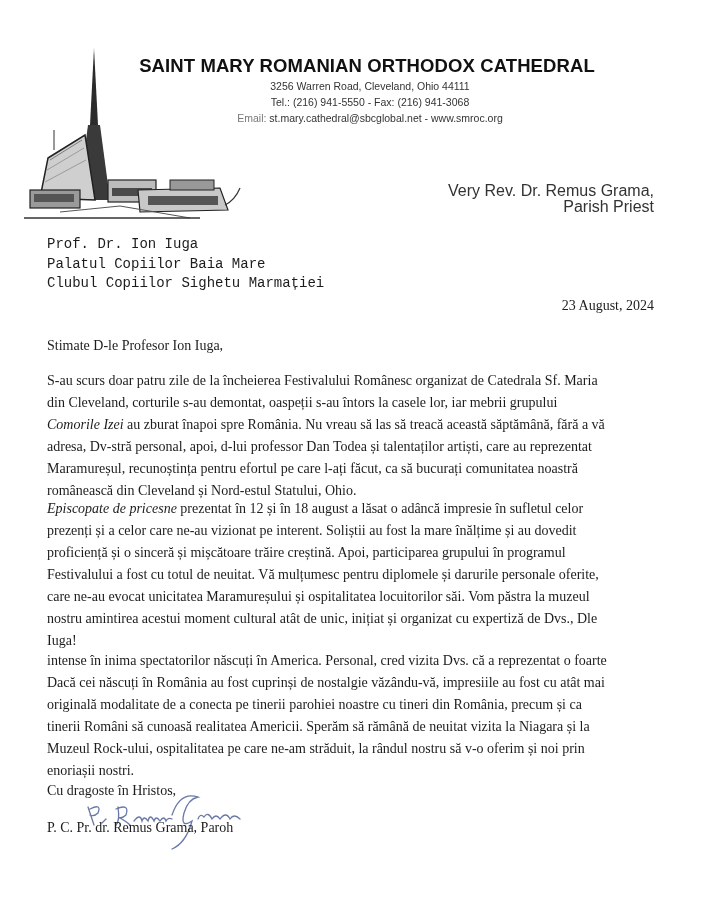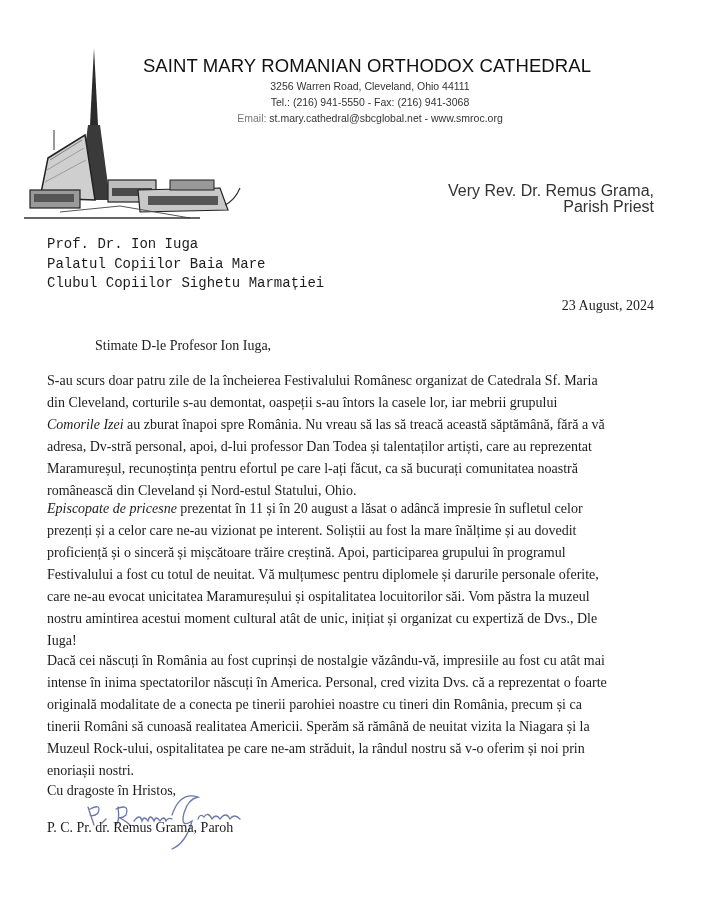--- a/index.html
+++ b/index.html
@@ -2,30 +2,30 @@
 <html><head>
   <meta charset="utf-8">
   <style>
     html, body { margin: 0; padding: 0; background: #ffffff; }
     body { width: 706px; height: 900px; position: relative; overflow: hidden; color: #1a1a1a; }
     .letterhead { position: absolute; left: 0; top: 0; width: 706px; height: 225px; }
     .logo { position: absolute; left: 20px; top: 40px; width: 230px; height: 180px; }
     .lh-text { position: absolute; left: 130px; top: 54px; width: 480px; text-align: center;
       font-family: "Liberation Sans", sans-serif; color: #222; }
     .lh-org { font-size: 12.5px; line-height: 17px; color: #2a2a2a; }
-    .lh-title { font-size: 18.5px; font-weight: normal; line-height: 24px; letter-spacing: 0.1px; color: #111; margin-left: -6px; }
+    .lh-title { font-size: 18.5px; font-weight: bold; line-height: 24px; letter-spacing: 0.1px; color: #111; margin-left: -6px; }
     .lh-line { font-size: 10.5px; line-height: 16px; color: #333; }
     .lh-email-label { color: #777; }
     .priest-block { position: absolute; right: 52px; top: 183px; text-align: right;
       font-family: "Liberation Sans", sans-serif; font-size: 16px; line-height: 16px; color: #333; }
 
     .doc { font-family: "Liberation Serif", serif; font-size: 14px; color: #1c1c1c; }
     .recipient { position: absolute; left: 47px; top: 235px; line-height: 19.5px; font-family: Liberation Mono, monospace; }
     .date { position: absolute; right: 52px; top: 298px; }
-    .salutation { position: absolute; left: 47px; top: 338px; margin-left: 48px; }
+    .salutation { position: absolute; left: 47px; top: 338px; }
     .para { position: absolute; left: 47px; width: 620px; line-height: 22px; }
     .p1 { top: 370px; }
     .p2 { top: 498px; }
     .p3 { top: 650px; }
     .para .line { display: block; white-space: nowrap; }
     .para em { font-style: italic; }
     .closing { position: absolute; left: 47px; top: 783px; }
     .signer { position: absolute; left: 47px; top: 820px; }
     .signature { position: absolute; left: 80px; top: 785px; width: 180px; height: 70px; }
   </style>
@@ -89,32 +89,32 @@
   <div class="para p1">
     <span class="line">S-au scurs doar patru zile de la încheierea Festivalului Românesc organizat de Catedrala Sf. Maria</span>
     <span class="line">din Cleveland, corturile s-au demontat, oaspeții s-au întors la casele lor, iar mebrii grupului</span>
     <span class="line"><em>Comorile Izei</em><span> au zburat înapoi spre România. Nu vreau să las să treacă această săptămână, fără a vă</span></span>
     <span class="line">adresa, Dv-stră personal, apoi, d-lui professor Dan Todea și talentaților artiști, care au reprezentat</span>
     <span class="line">Maramureșul, recunoștința pentru efortul pe care l-ați făcut, ca să bucurați comunitatea noastră</span>
     <span class="line">românească din Cleveland și Nord-estul Statului, Ohio.</span>
   </div>
 
   <div class="para p2">
-    <span class="line"><em>Episcopate de pricesne</em><span> prezentat în 11 și în 20 august a lăsat o adâncă impresie în sufletul celor</span></span>
+    <span class="line"><em>Episcopate de pricesne</em><span> prezentat în 12 și în 18 august a lăsat o adâncă impresie în sufletul celor</span></span>
     <span class="line">prezenți și a celor care ne-au vizionat pe interent. Soliștii au fost la mare înălțime și au dovedit</span>
     <span class="line">proficiență și o sinceră și mișcătoare trăire creștină. Apoi, participarea grupului în programul</span>
     <span class="line">Festivalului a fost cu totul de neuitat. Vă mulțumesc pentru diplomele și darurile personale oferite,</span>
     <span class="line">care ne-au evocat unicitatea Maramureșului și ospitalitatea locuitorilor săi. Vom păstra la muzeul</span>
     <span class="line">nostru amintirea acestui moment cultural atât de unic, inițiat și organizat cu expertiză de Dvs., Dle</span>
     <span class="line">Iuga!</span>
   </div>
 
   <div class="para p3">
+    <span class="line">intense în inima spectatorilor născuți în America. Personal, cred vizita Dvs. că a reprezentat o foarte</span>
     <span class="line">Dacă cei născuți în România au fost cuprinși de nostalgie văzându-vă,  impresiile au fost cu atât mai</span>
-    <span class="line">intense în inima spectatorilor născuți în America. Personal, cred vizita Dvs. că a reprezentat o foarte</span>
     <span class="line">originală modalitate de a conecta pe tinerii parohiei noastre cu tineri din România, precum și ca</span>
     <span class="line">tinerii Români să cunoasă realitatea Americii. Sperăm să rămână de neuitat vizita la Niagara și la</span>
     <span class="line">Muzeul Rock-ului,  ospitalitatea pe care ne-am străduit, la rândul nostru să v-o oferim și noi prin</span>
     <span class="line">enoriașii nostri.</span>
   </div>
 
   <div class="closing">Cu dragoste în Hristos,</div>
 
   <svg class="signature" viewBox="0 0 180 70">
     <g fill="none" stroke="#6a78a8" stroke-width="1.3" stroke-linecap="round">

